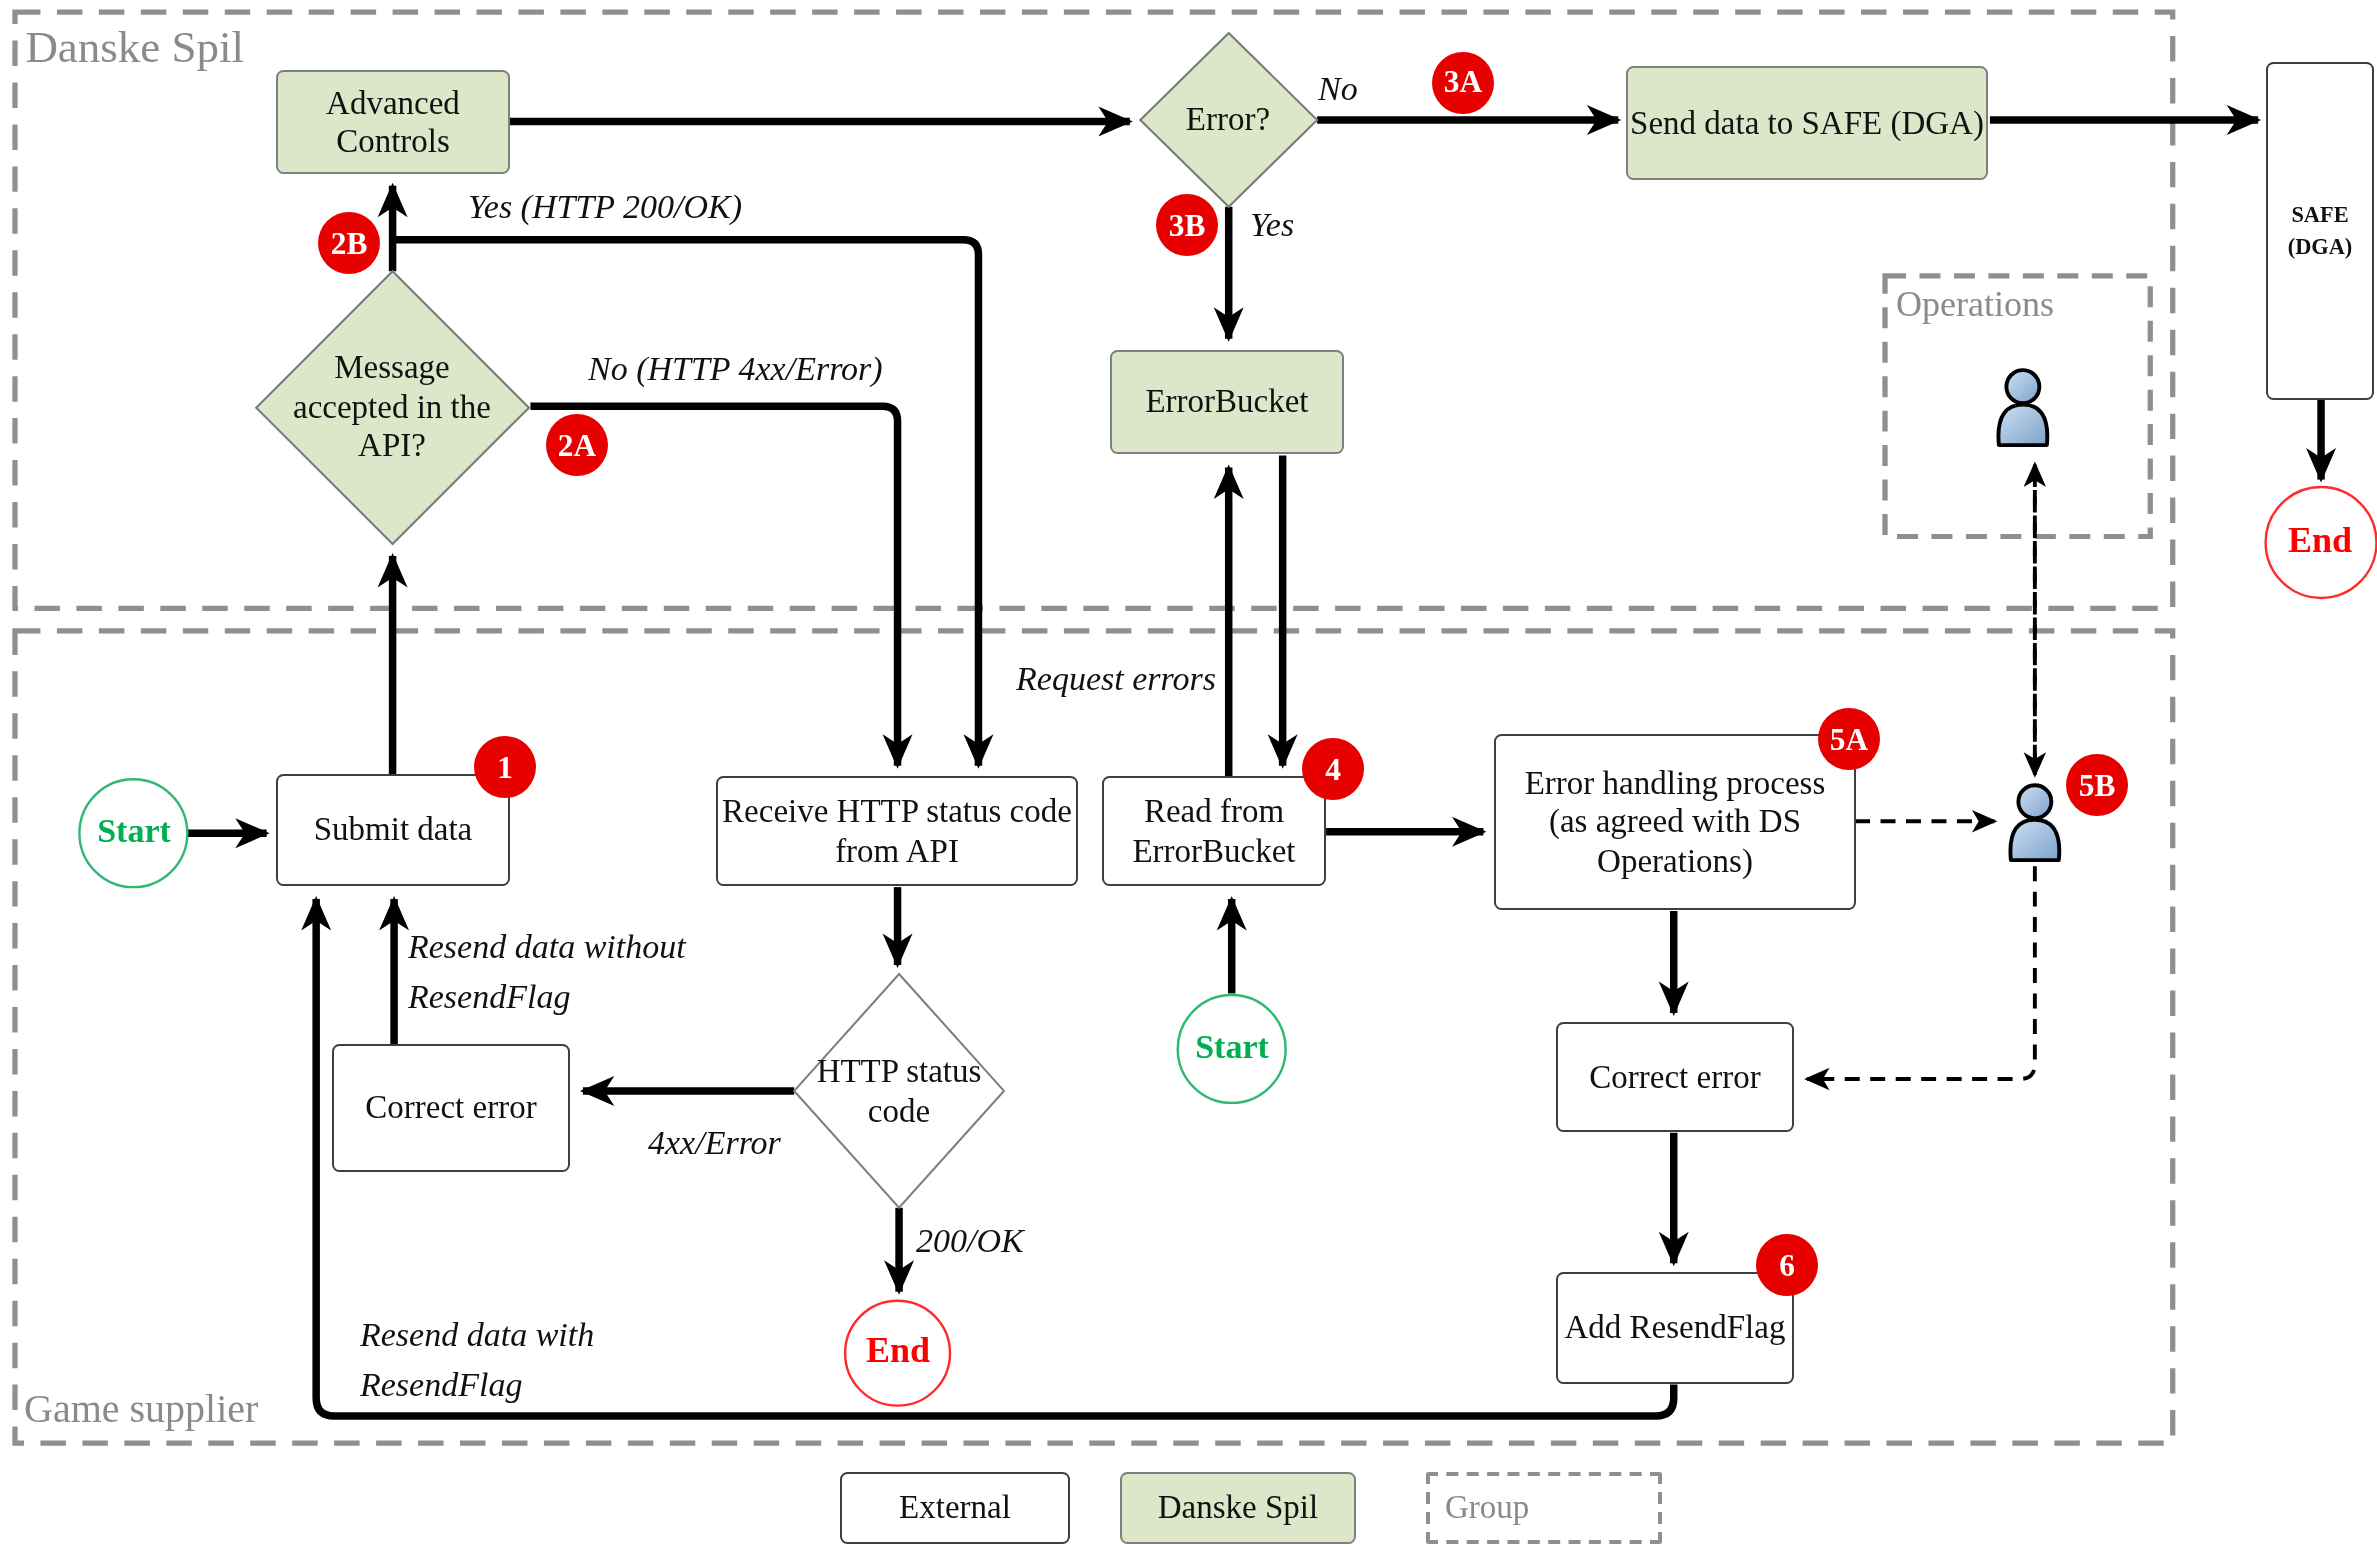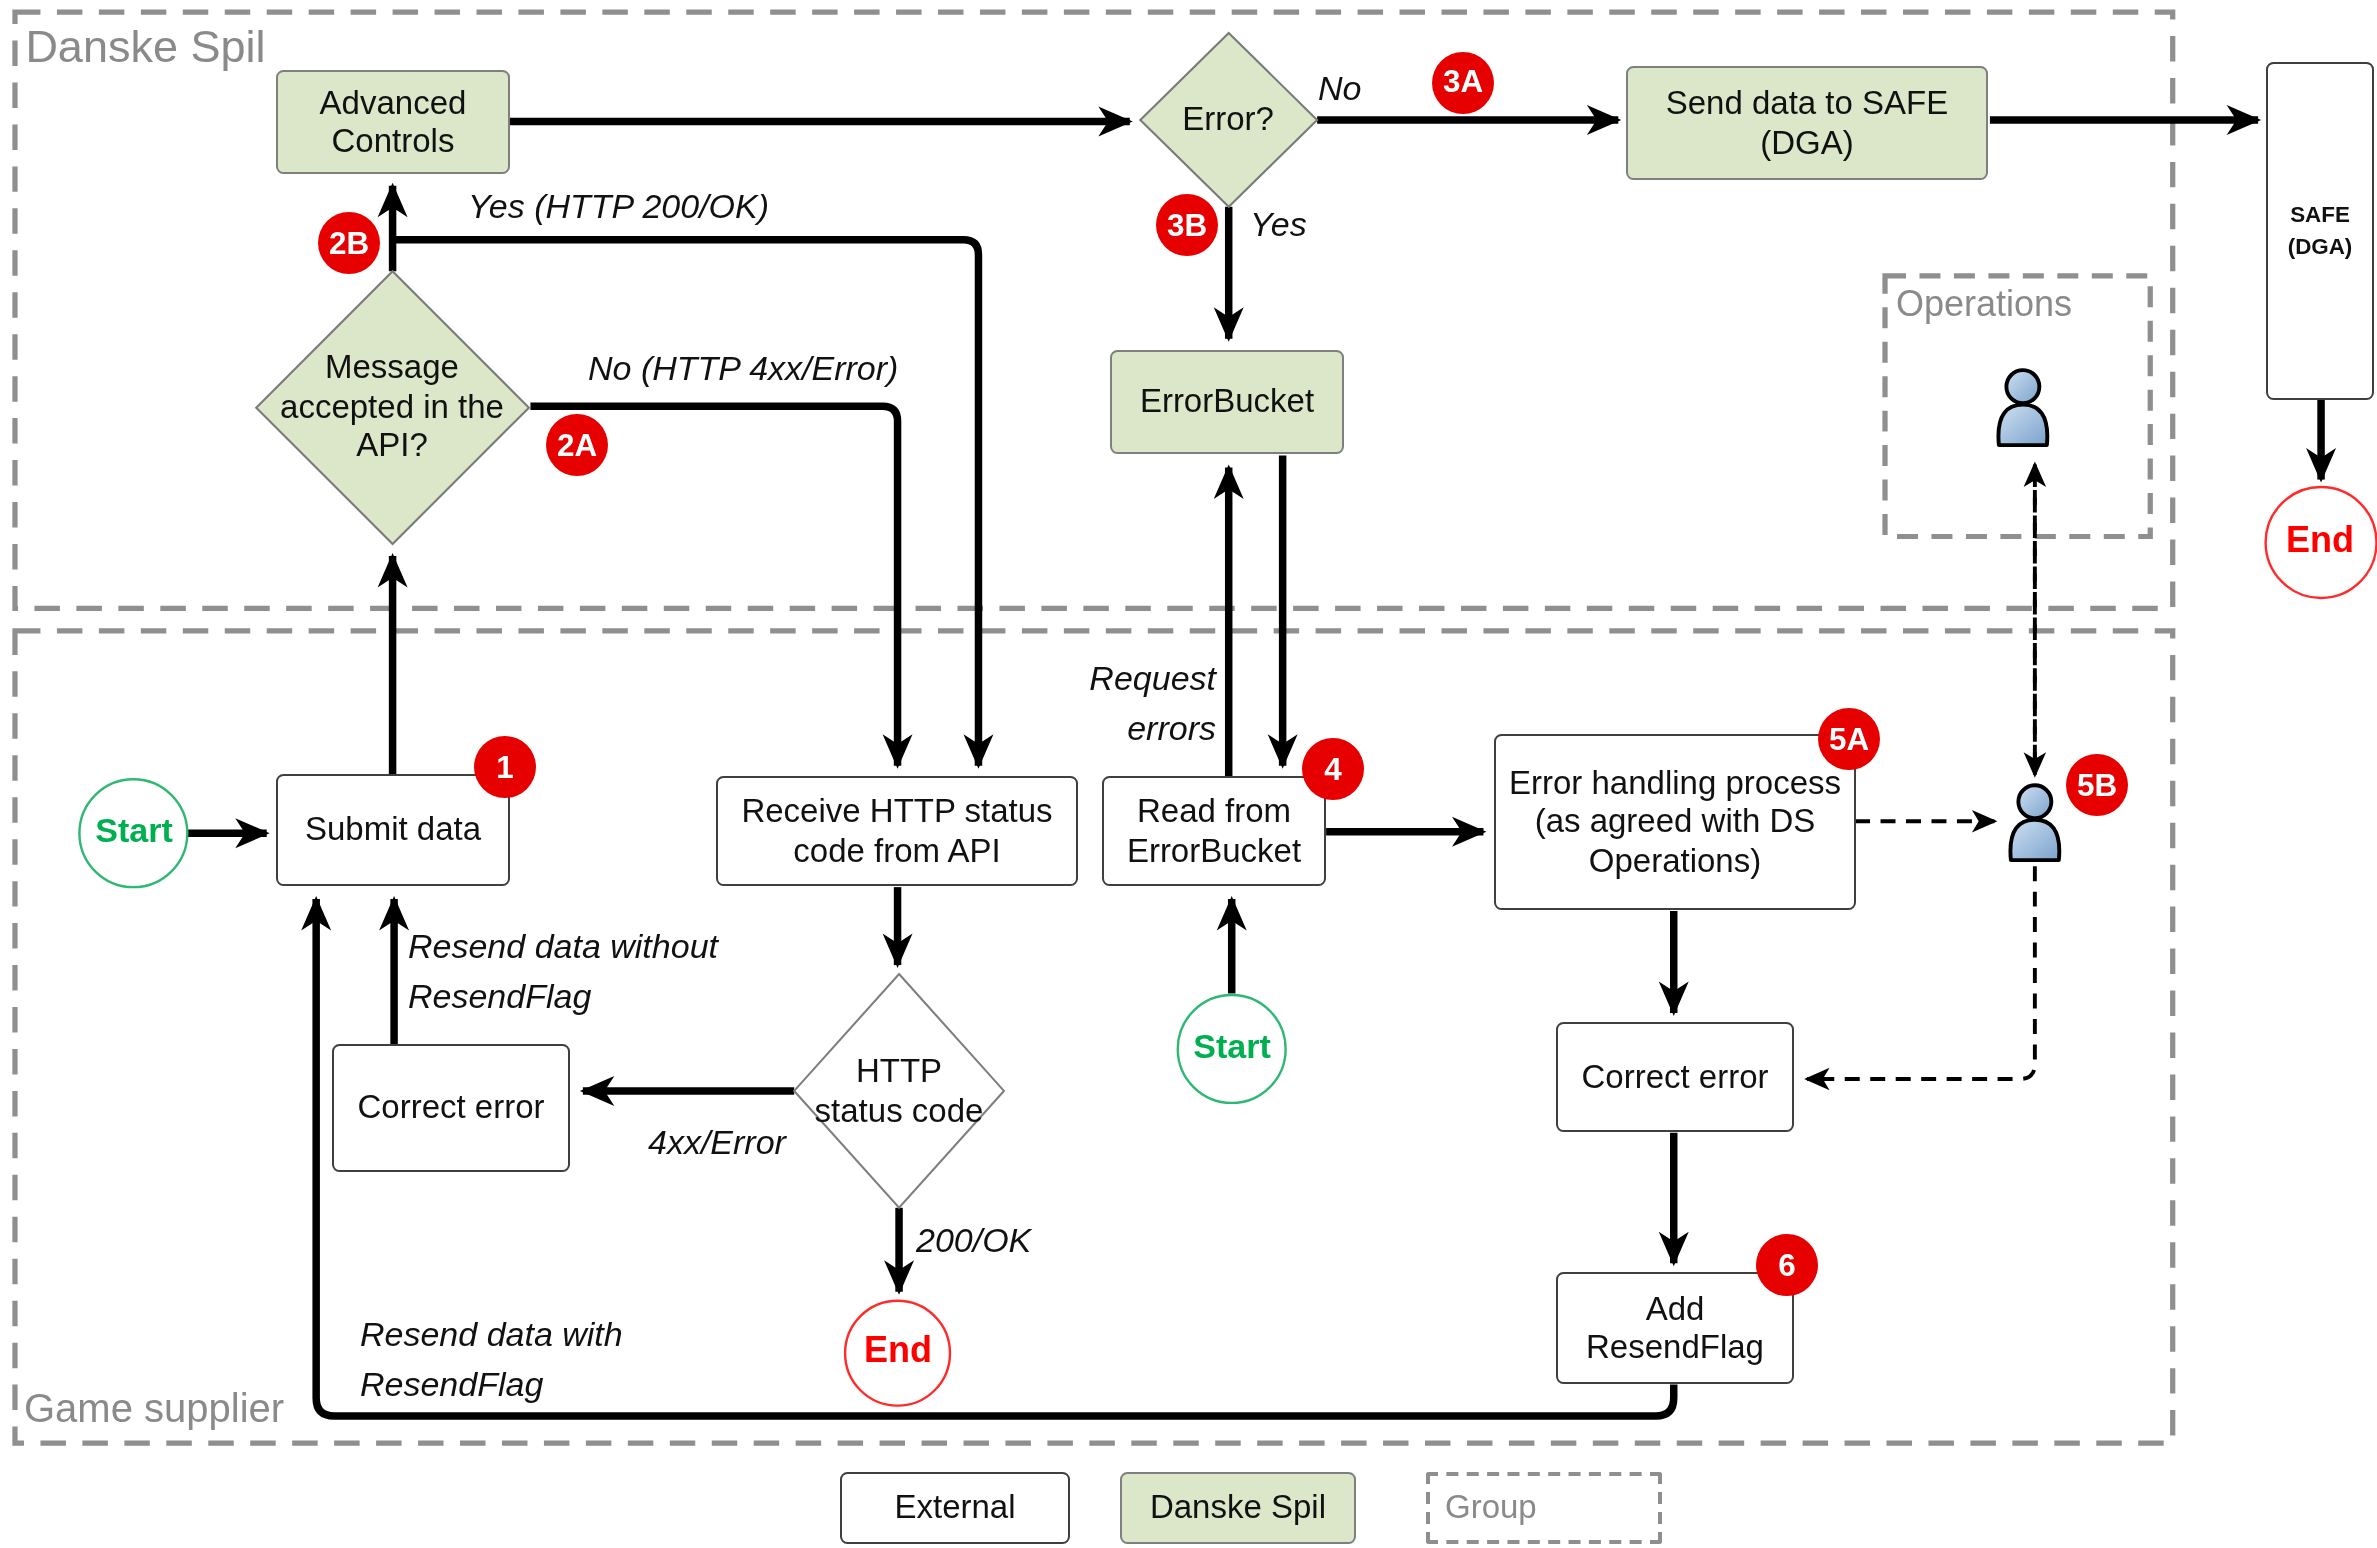--- a/index.html
+++ b/index.html
@@ -1,17 +1,17 @@
 <!DOCTYPE html>
 <html style="font-size:12px"><head>
 <meta charset="utf-8">
 <style>
   html,body{margin:0;padding:0;background:#ffffff;}
   .page{width:2377px;height:1548px;overflow:hidden;background:#fff;position:relative;
-        font-family:Liberation Sans, sans-serif;}
+        font-family:Liberation Serif, serif;}
   #canvas{position:absolute;left:0;top:0;width:1189px;height:774px;
           transform:scale(2);transform-origin:0 0;background:#fff;}
   #canvas *{box-sizing:border-box;}
   svg.layer{position:absolute;left:0;top:0;width:1189px;height:774px;}
 
   
   .container-label{position:absolute;color:#8a8a8a;}
   .lbl-danske{left:12.7px;top:10.5px;font-size:22.5px;}
   .lbl-game{left:12px;top:693px;font-size:20px;}
   .lbl-ops{left:948px;top:142px;font-size:18px;}

